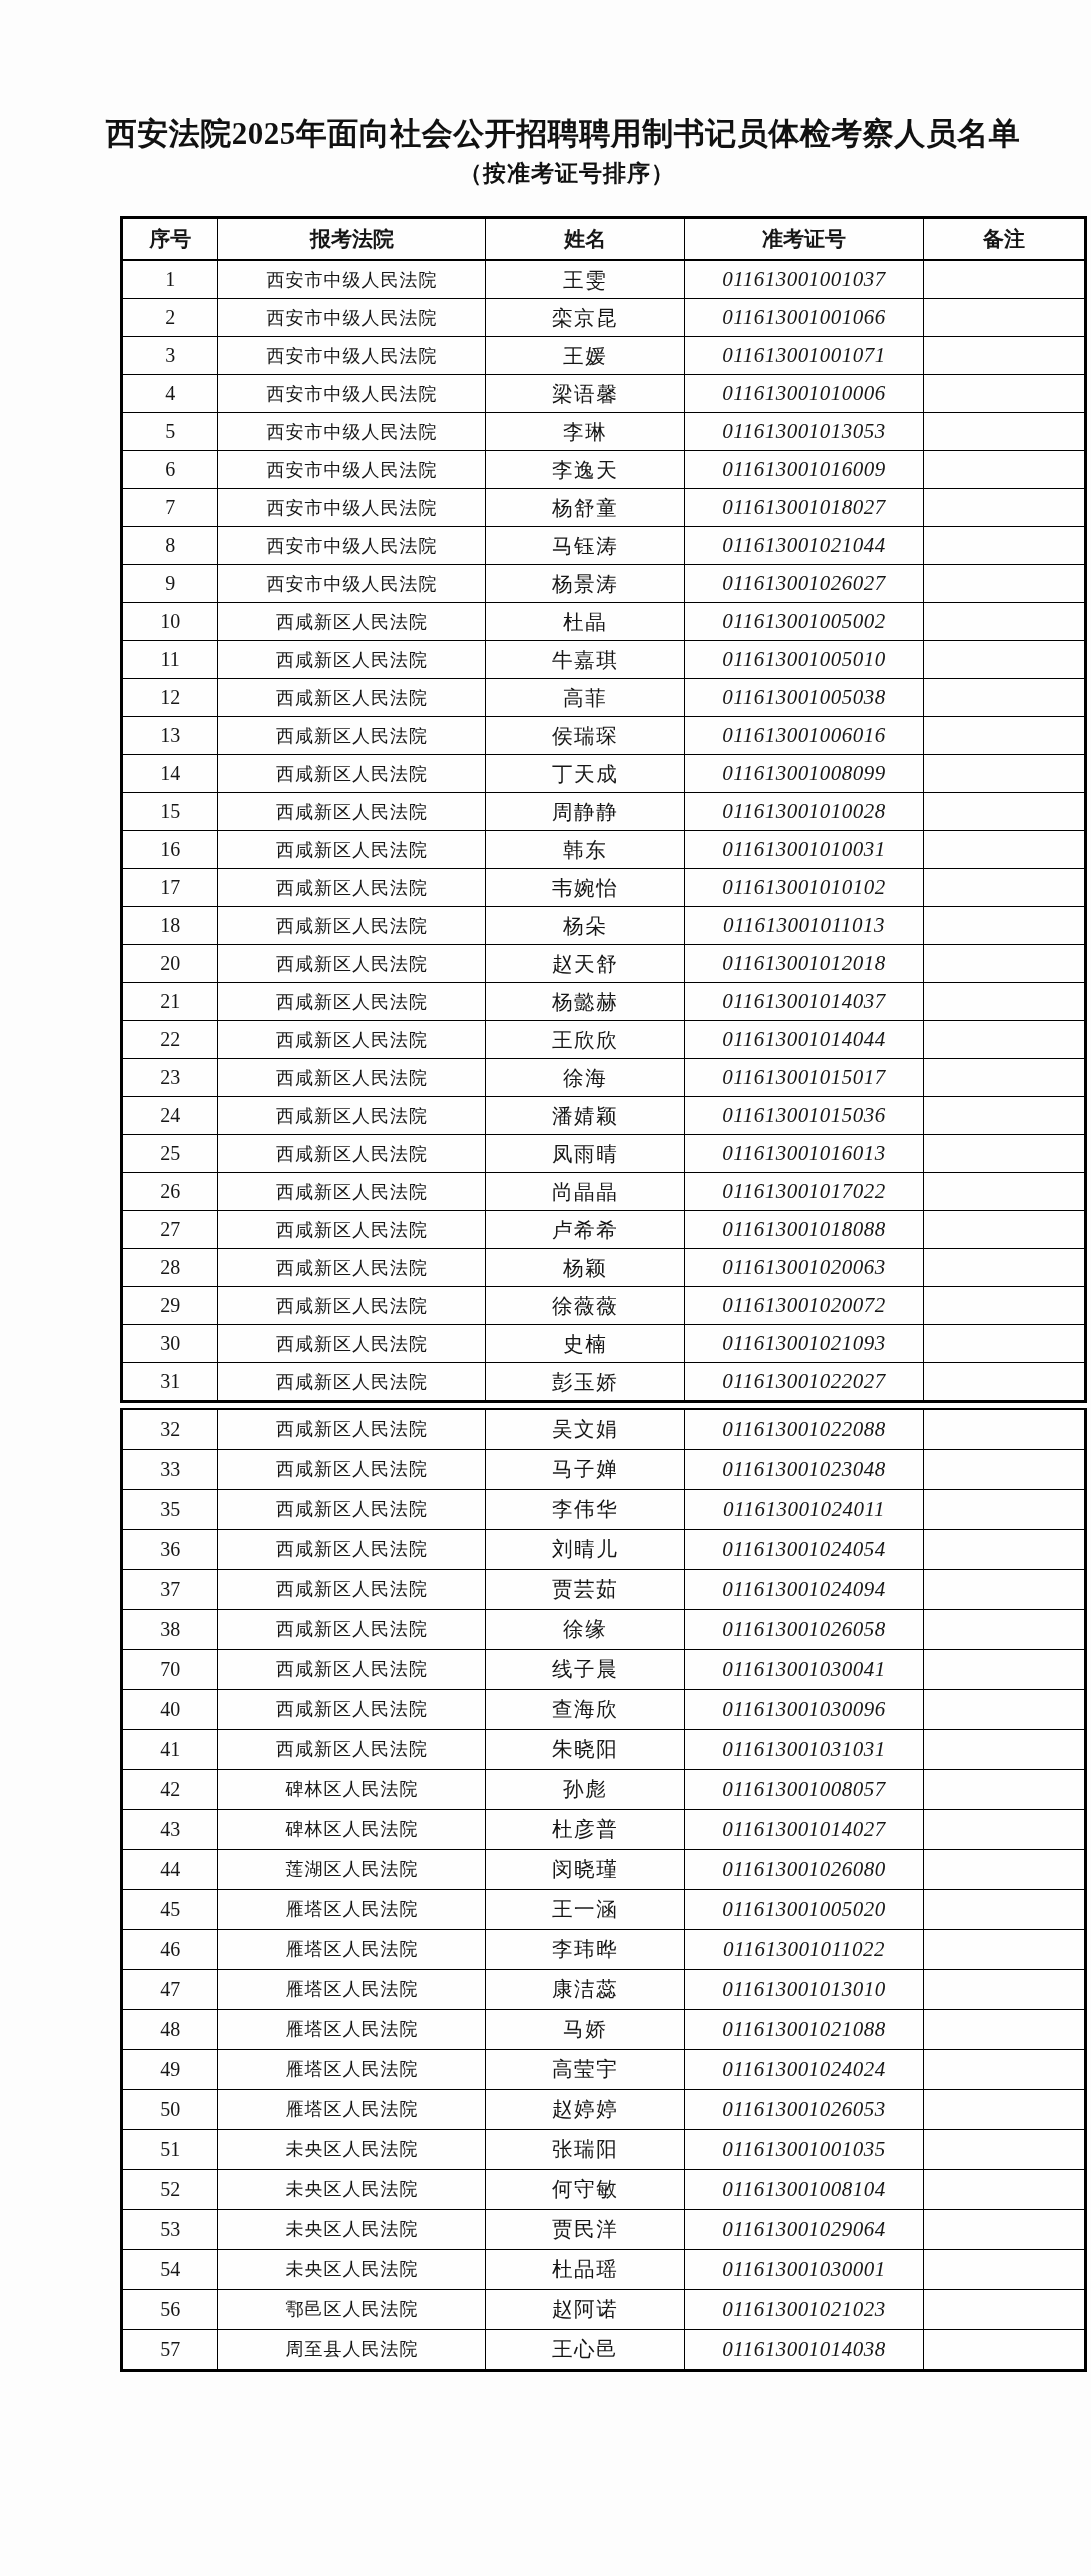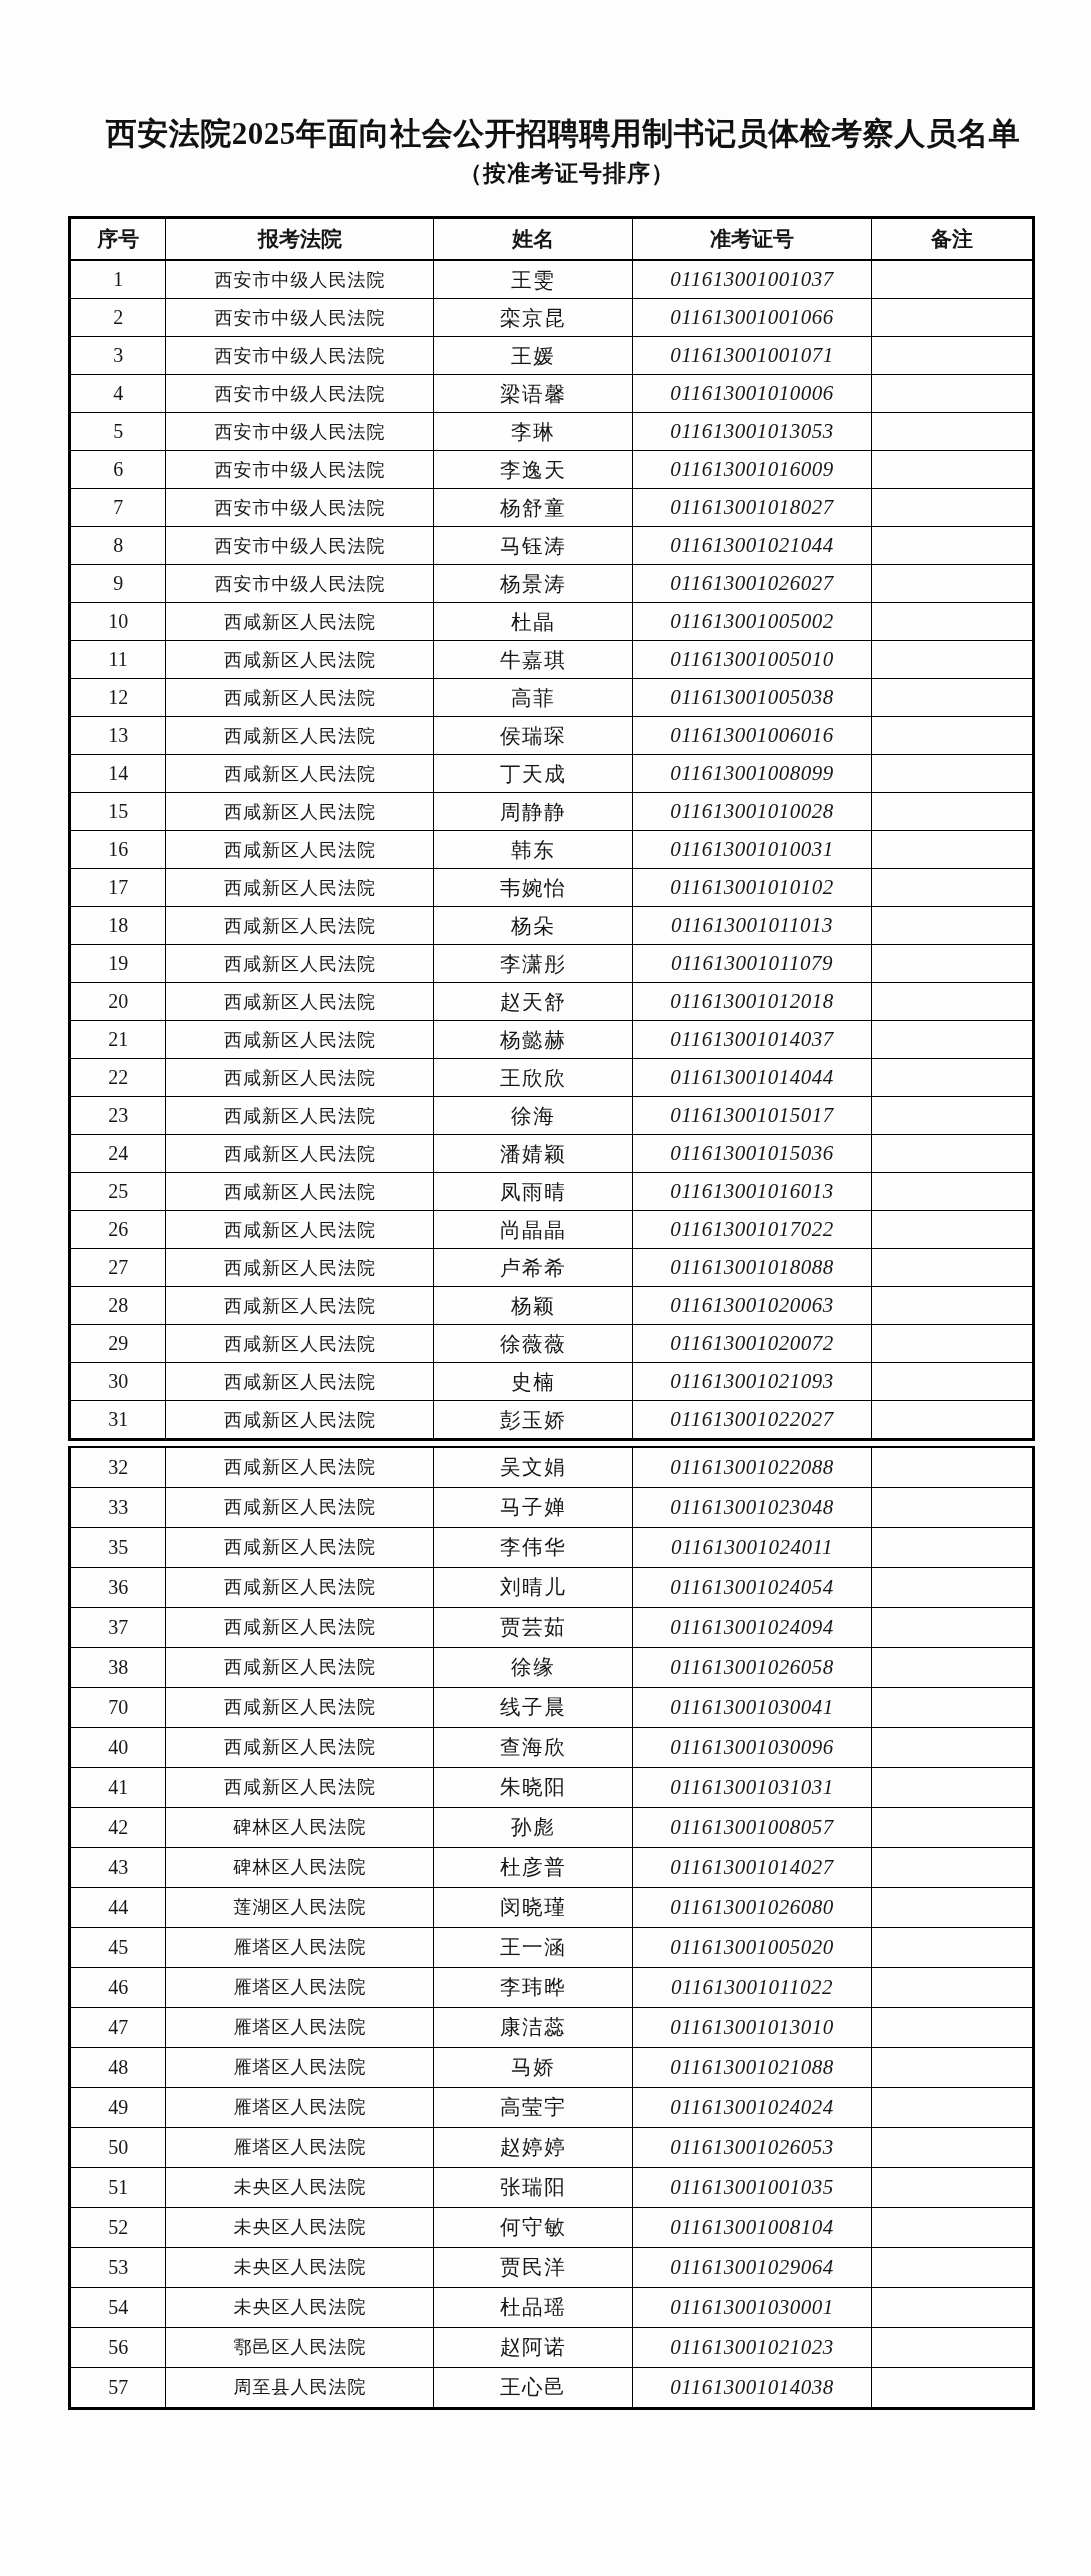--- a/index.html
+++ b/index.html
@@ -31,21 +31,21 @@
   .doc-subtitle {
     margin: 7.2px 0 0 0;
     text-align: center;
     font-size: 23px;
     font-weight: 700;
     letter-spacing: 1px;
     color: #111;
     padding-left: 43px;
   }
   .table-wrap {
-    margin-left: 68px;
+    margin-left: 120px;
     margin-top: 27px;
     width: 967px;
   }
   table.roster {
     width: 967px;
     border-collapse: collapse;
     table-layout: fixed;
     background: #fefefe;
   }
   table.roster.seg1 { border: 3.1px solid #000; }
@@ -225,27 +225,20 @@
     <td class="c-note"></td>
   </tr>
           <tr>
     <td class="c-no">18</td>
     <td class="c-court">西咸新区人民法院</td>
     <td class="c-name">杨朵</td>
     <td class="c-ticket">011613001011013</td>
     <td class="c-note"></td>
   </tr>
           <tr>
-    <td class="c-no">19</td>
-    <td class="c-court">西咸新区人民法院</td>
-    <td class="c-name">李潇彤</td>
-    <td class="c-ticket">011613001011079</td>
-    <td class="c-note"></td>
-  </tr>
-          <tr>
     <td class="c-no">20</td>
     <td class="c-court">西咸新区人民法院</td>
     <td class="c-name">赵天舒</td>
     <td class="c-ticket">011613001012018</td>
     <td class="c-note"></td>
   </tr>
           <tr>
     <td class="c-no">21</td>
     <td class="c-court">西咸新区人民法院</td>
     <td class="c-name">杨懿赫</td>

